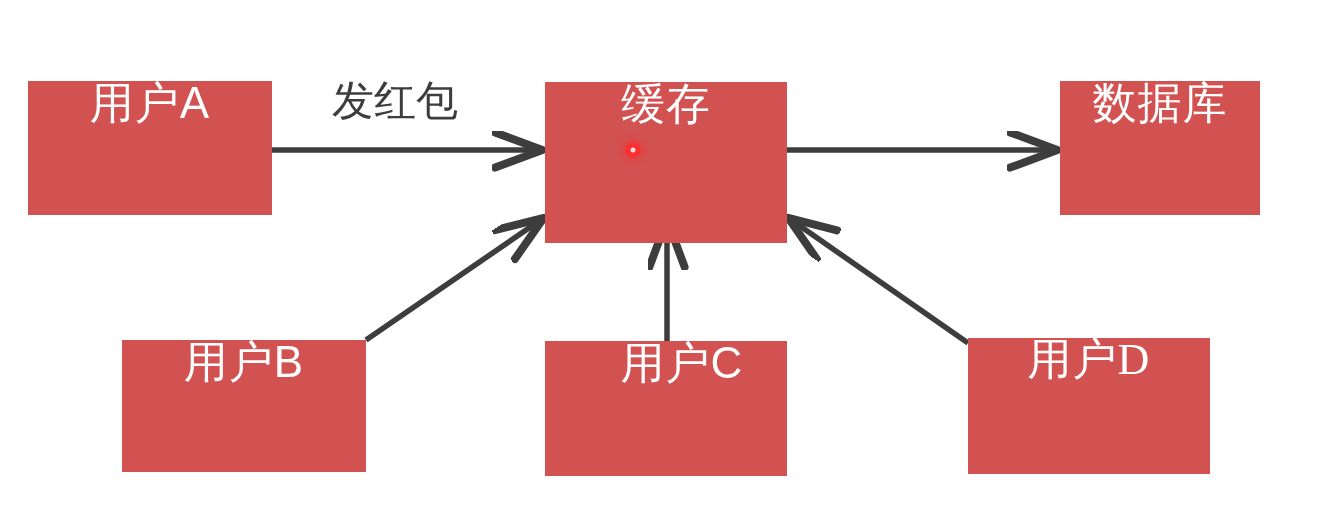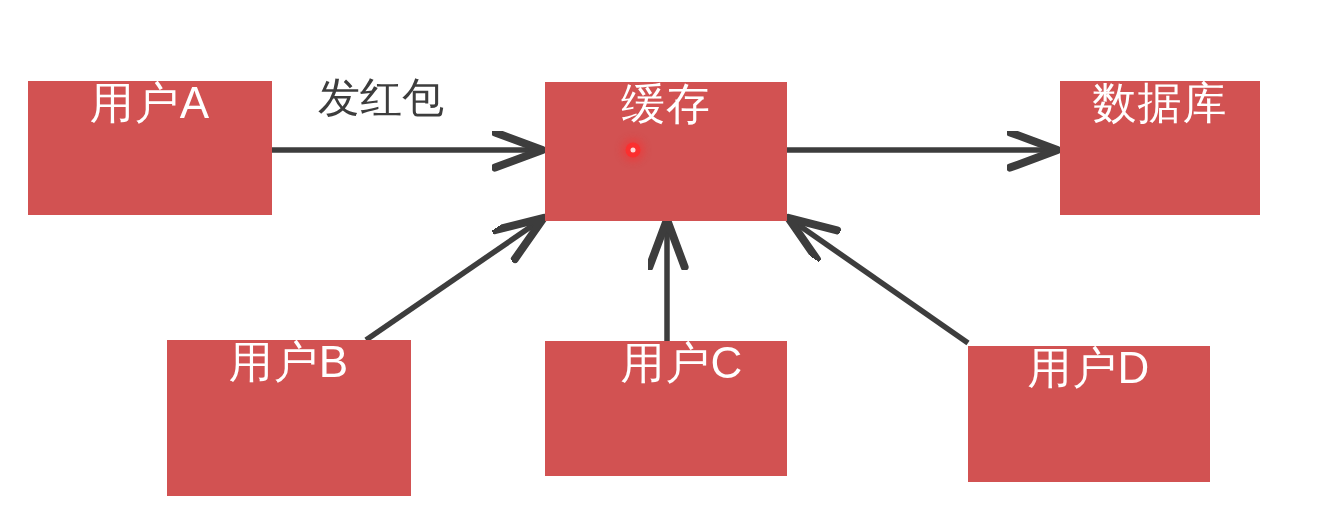--- a/index.html
+++ b/index.html
@@ -90,38 +90,38 @@
       <line x1="366" y1="340" x2="540.2" y2="220.3" marker-end="url(#arrowhead)"></line>
       <line x1="667" y1="341" x2="667" y2="224" marker-end="url(#arrowhead)"></line>
       <line x1="968" y1="343" x2="791.8" y2="220.3" marker-end="url(#arrowhead)"></line>
     </g>
   </svg>
 
   <div class="node" style="left:28px; top:81px; width:244px; height:134px;">
     <span class="node-label">用户A</span>
   </div>
 
-  <div class="node" style="left:545px; top:82px; width:242px; height:139px;">
+  <div class="node" style="left:545px; top:82px; width:242px; height:161px;">
     <span class="node-label">缓存</span>
   </div>
 
   <div class="node" style="left:1060px; top:81px; width:200px; height:134px;">
     <span class="node-label">数据库</span>
   </div>
 
-  <div class="node" style="left:122px; top:340px; width:244px; height:156px;margin-left:45px;">
+  <div class="node" style="left:122px; top:340px; width:244px; height:132px;">
     <span class="node-label">用户B</span>
   </div>
 
   <div class="node" style="left:545px; top:341px; width:242px; height:135px;padding-left:32px;">
     <span class="node-label">用户C</span>
   </div>
 
-  <div class="node" style="left:968px; top:346px; width:242px; height:136px;">
+  <div class="node" style="left:968px; top:338px; width:242px; height:136px;font-family:Liberation Serif, serif;">
     <span class="node-label">用户D</span>
   </div>
 
-  <div class="edge-label" style="left:318px; top:80px;font-family:Liberation Mono, monospace;">发红包</div>
+  <div class="edge-label" style="left:332px; top:80px;">发红包</div>
 
 
   <div class="cursor-dot" style="left:633px; top:150px;"></div>
 
 </div>
 
 </body></html>

